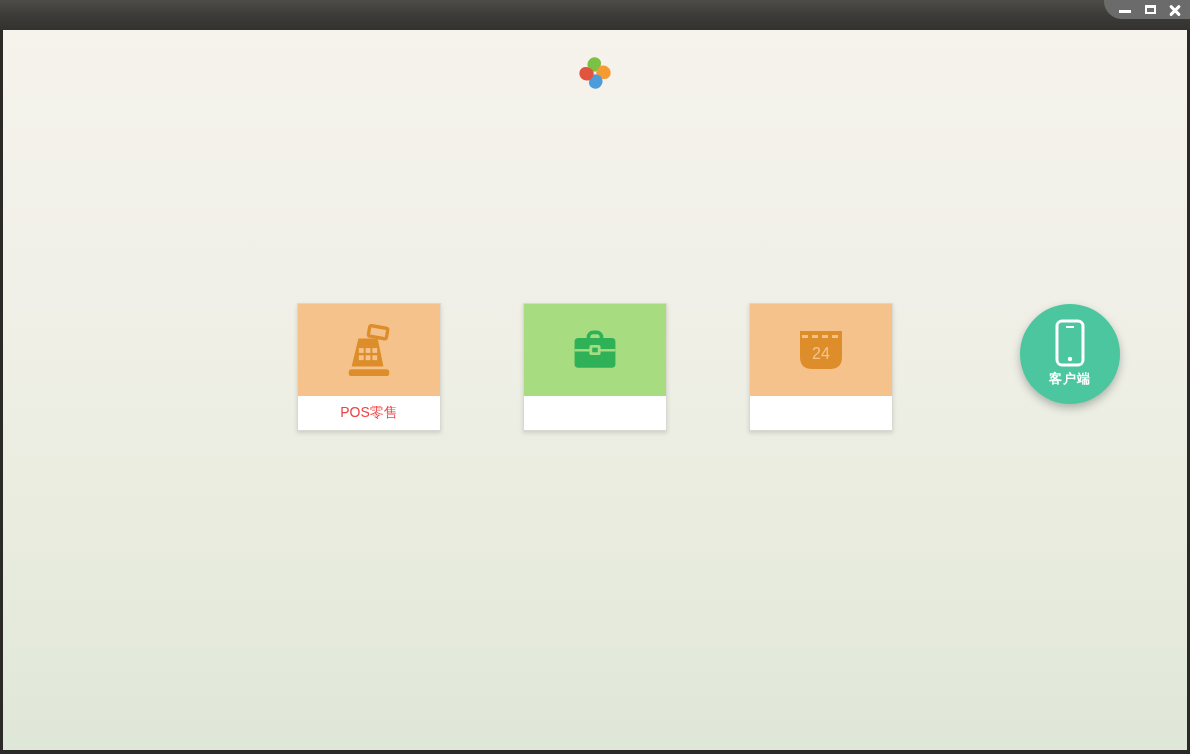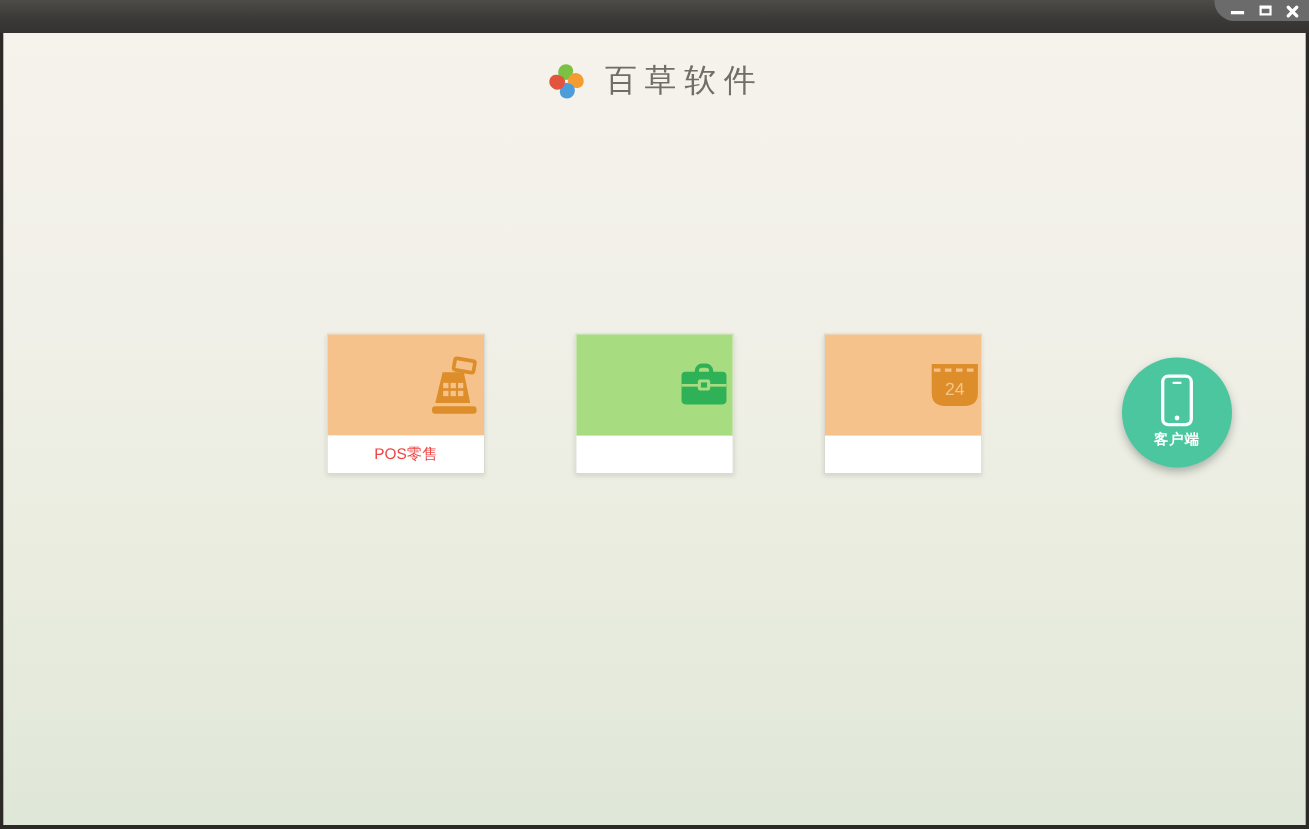--- a/index.html
+++ b/index.html
@@ -61,32 +61,32 @@
     position:absolute; top:273px; width:144px; height:128px;
     background:#ffffff;
     border:1px solid #d9d9d1;
     box-shadow:0 2px 4px rgba(70,70,55,0.18);
     cursor:pointer;
   }
   .card-pos  { left:294px; }
   .card-trade{ left:520px; }
   .card-lean { left:746px; }
   .tile {
-    height:92px; display:flex; align-items:center; justify-content:flex-end;
+    height:92px; display:flex; align-items:center; justify-content:center;
   }
   .tile-orange { background:#f5c28c; }
   .tile-green  { background:#a7dc81; }
   .card-label {
     height:34px; display:flex; align-items:center; justify-content:center;
     font-size:14px; color:#ef4444; background:#fff;
   }
 
   
   .client-circle {
-    position:absolute; left:1017px; top:295px; width:100px; height:100px;
+    position:absolute; left:1017px; top:274px; width:100px; height:100px;
     border-radius:50%; background:#4cc69e;
     box-shadow:0 4px 8px rgba(50,70,60,0.35);
     display:flex; flex-direction:column; align-items:center;
     cursor:pointer;
   }
   .client-circle svg { margin-top:15px; }
   .client-label {
     margin-top:1px; font-size:13px; font-weight:bold; color:#ffffff;
     letter-spacing:1px;
   }
@@ -114,21 +114,20 @@
 
 <div class="main">
 
   <div class="brand">
     <svg width="38" height="38" viewBox="0 0 48 48">
       <path d="M23.5,22.5 C13,23.5 9.5,13 15.5,7 C21.5,1.5 30.5,5.5 29.5,13.5 C28.8,19 27,21.5 23.5,22.5 Z" fill="#7bc143" transform="rotate(10 24 24)"></path>
       <path d="M23.5,22.5 C13,23.5 9.5,13 15.5,7 C21.5,1.5 30.5,5.5 29.5,13.5 C28.8,19 27,21.5 23.5,22.5 Z" fill="#f49b33" transform="rotate(100 24 24)"></path>
       <path d="M23.5,22.5 C13,23.5 9.5,13 15.5,7 C21.5,1.5 30.5,5.5 29.5,13.5 C28.8,19 27,21.5 23.5,22.5 Z" fill="#4d9ddb" transform="rotate(190 24 24)"></path>
       <path d="M23.5,22.5 C13,23.5 9.5,13 15.5,7 C21.5,1.5 30.5,5.5 29.5,13.5 C28.8,19 27,21.5 23.5,22.5 Z" fill="#e2543e" transform="rotate(280 24 24)"></path>
     </svg>
-    <div class="brand-title">百草软件</div>
   </div>
 
   <div class="card card-pos">
     <div class="tile tile-orange">
       <svg width="54" height="54" viewBox="0 0 56 56">
         <rect x="28" y="4" width="19" height="11" rx="2" fill="none" stroke="#dd8e2b" stroke-width="3.5" transform="rotate(10 37 9)"></rect>
         <path d="M17,16 L37,16 L43,45 L10,45 Z" fill="#dd8e2b"></path>
         <rect x="17.5" y="26" width="5" height="5" fill="#f5c28c"></rect>
         <rect x="24.5" y="26" width="5" height="5" fill="#f5c28c"></rect>
         <rect x="31.5" y="26" width="5" height="5" fill="#f5c28c"></rect>

